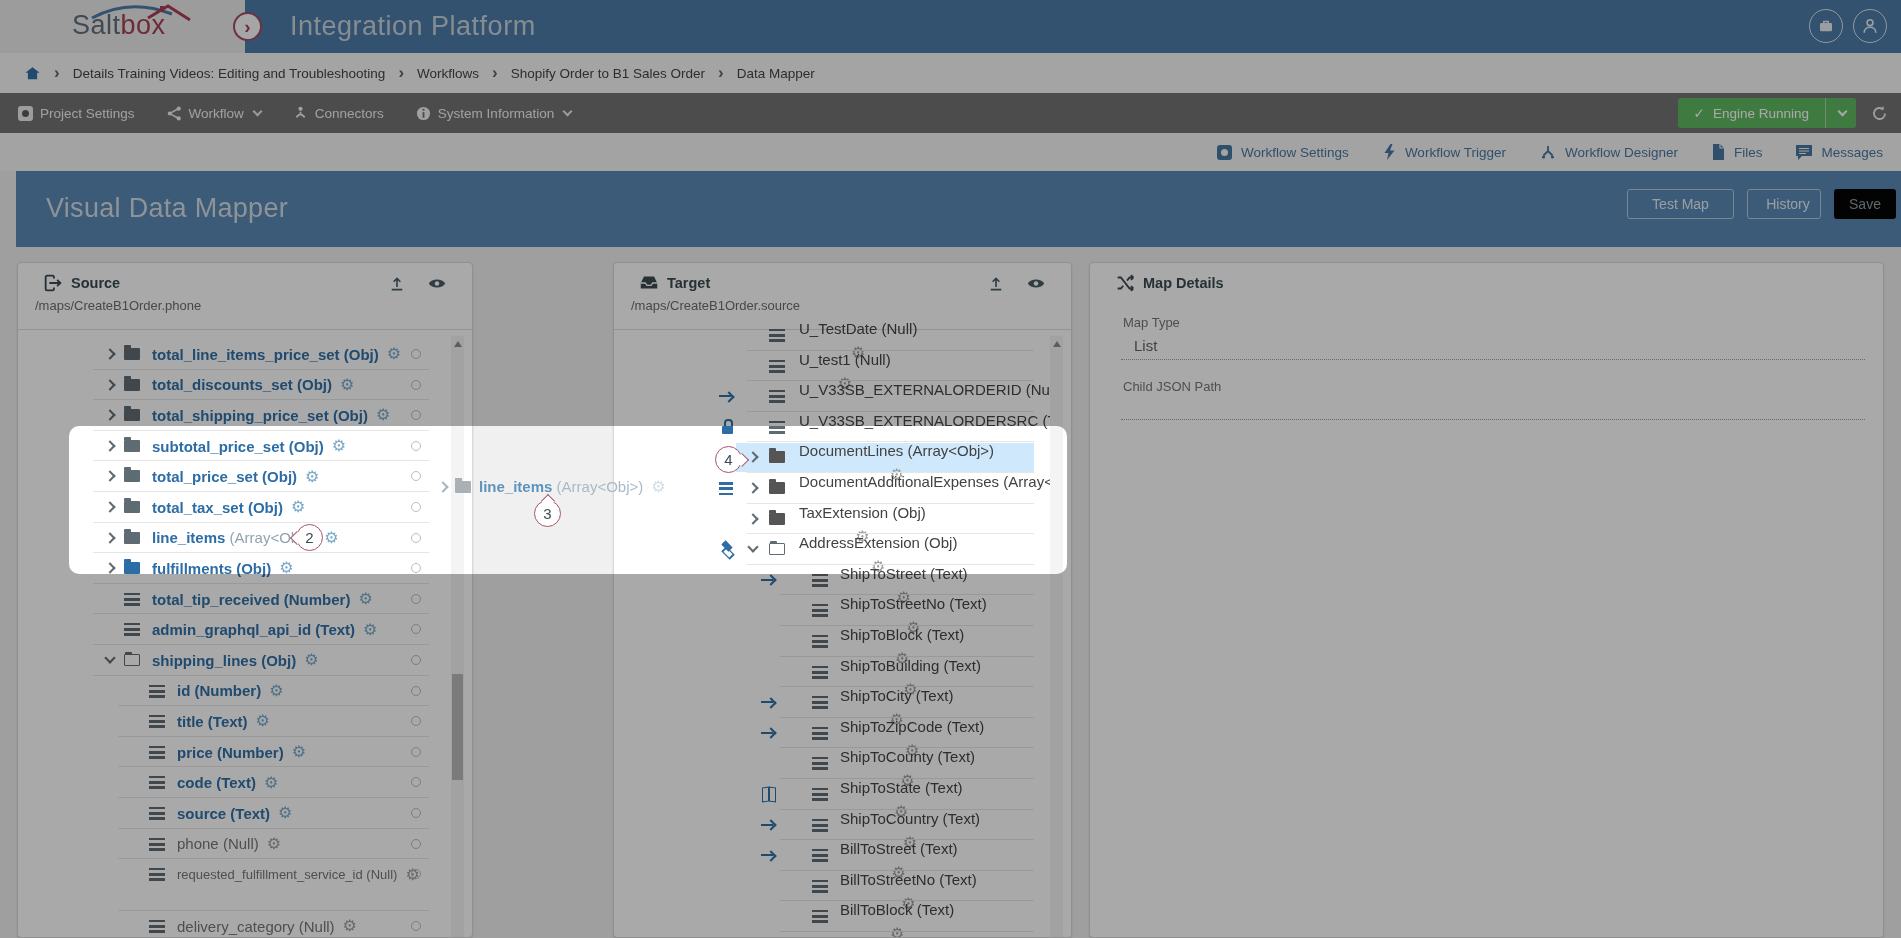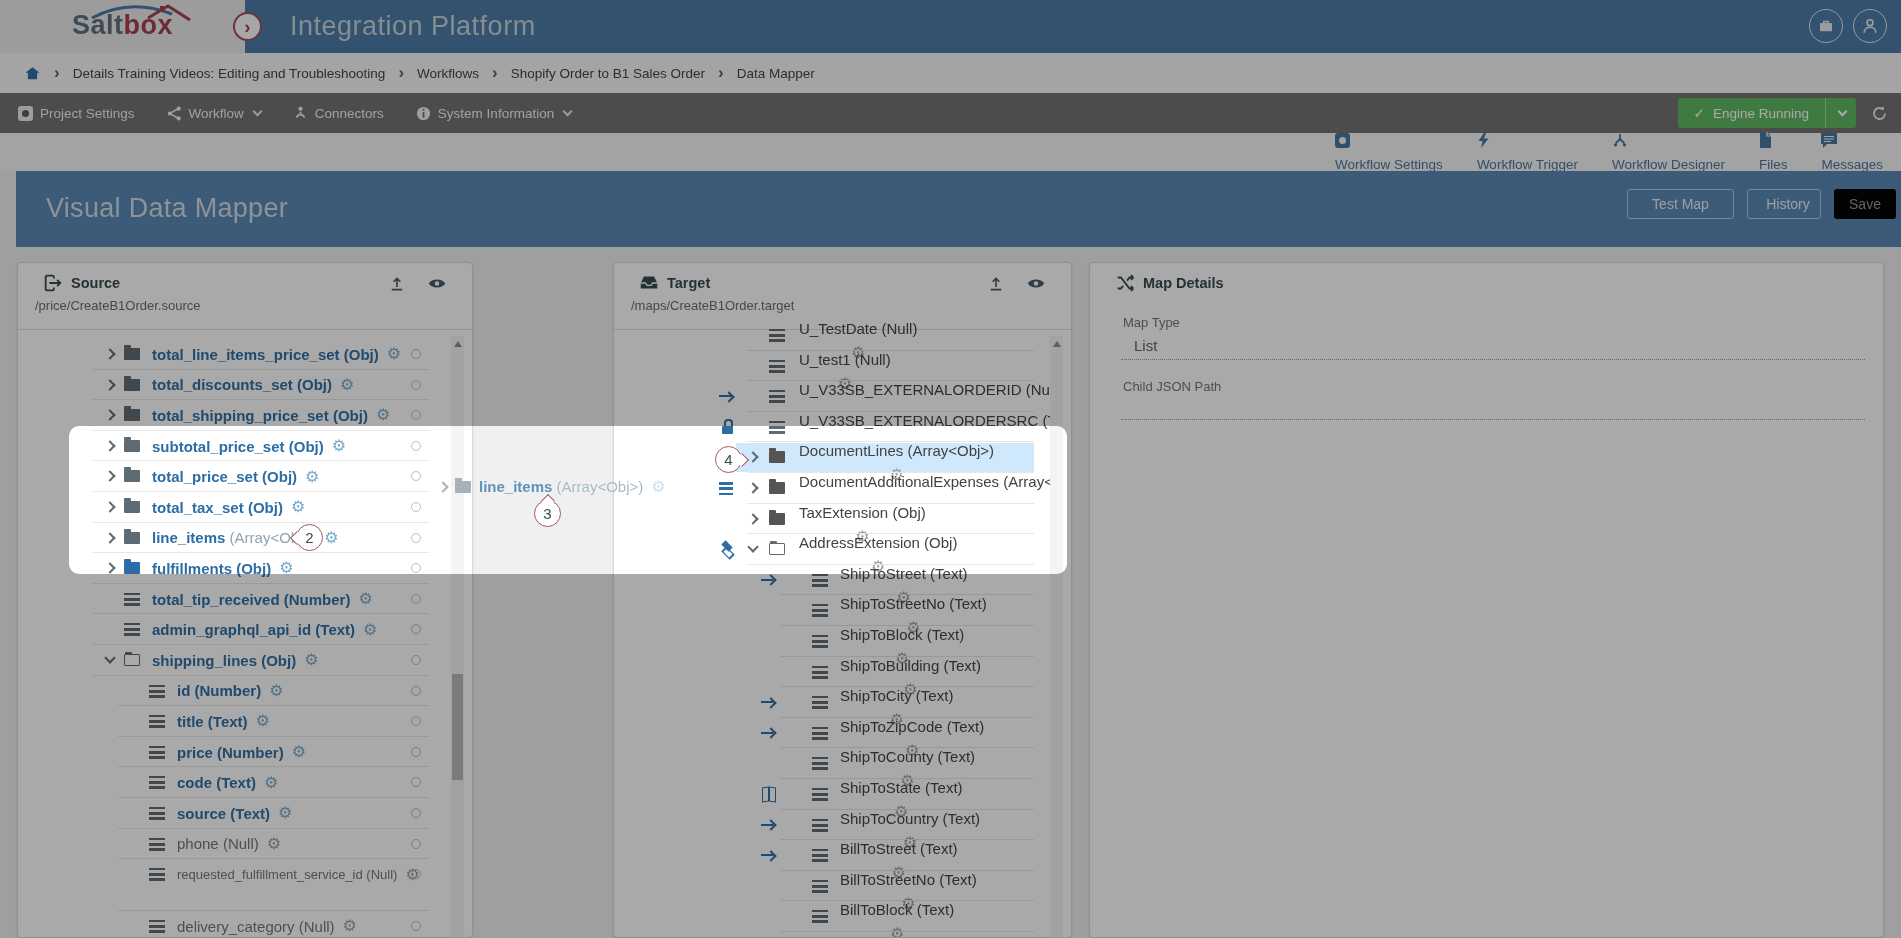--- a/index.html
+++ b/index.html
@@ -2,21 +2,21 @@
 <html style="--header_blue: #4a7aa6; --banner_blue: #5688b4; --toolbar_gray: #717171; --engine_green: #5cb860; --link_blue: #2d6da5; --steel_blue: #46759e; --highlight_blue: #cfe8fb; --annotation_rose: #a75467; --brand_maroon: #a63c52; --brand_slate: #5f6e7a;"><head>
 <meta charset="utf-8">
 <style>
   * { margin:0; padding:0; box-sizing:border-box; }
   html,body { width:1901px; height:938px; overflow:hidden; background:#f0f0f0;
     font-family:"Liberation Sans", sans-serif; position:relative; }
 
   
   .appbar { position:absolute; left:0; top:0; width:1901px; height:53px; background:var(--header_blue,#4a7aa6); }
   .logo-sec { position:absolute; left:0; top:0; width:245px; height:53px; background:#ececec; }
-  .brand { position:absolute; left:72px; top:10px; font-size:27px; font-weight:bold; letter-spacing:.5px; }
+  .brand { position:absolute; left:72px; top:10px; font-size:27px; font-weight:normal; letter-spacing:.5px; }
   .brand .p1 { color:var(--brand_slate,#5f6e7a); }
   .brand .p2 { color:var(--brand_maroon,#a63c52); }
   .roof { position:absolute; left:88px; top:2px; }
   .nav-toggle { position:absolute; left:233px; top:12px; width:29px; height:29px; border-radius:50%;
     background:#fbfbfb; border:2px solid #9d4a63; color:var(--brand_maroon,#a63c52);
     display:flex; align-items:center; justify-content:center; font-size:19px; font-weight:bold; z-index:5; }
   .app-title { position:absolute; left:290px; top:11px; font-size:27px; font-weight:300; color:#c9d4dc; letter-spacing:.5px; }
   .topicon { position:absolute; top:9px; width:34px; height:34px; border-radius:50%; border:1.5px solid rgba(255,255,255,.8);
     display:flex; align-items:center; justify-content:center; }
 
@@ -37,21 +37,21 @@
   .engine-wrap { position:absolute; right:12px; top:5px; display:flex; align-items:center; gap:14px; }
   .engine { display:flex; align-items:stretch; background:var(--engine_green,#5cb860); border-radius:3px; height:30px; color:#fff; }
   .engine .emain { display:flex; align-items:center; gap:8px; padding:0 16px; font-size:13.5px; }
   .engine .echev { display:flex; align-items:center; padding:0 10px; border-left:1px solid rgba(255,255,255,.45); }
   .engine .echev .cdown { border-color:#fff; }
 
   
   .subnav { position:absolute; left:0; top:133px; width:1901px; height:38px; background:#f6f6f6;
     display:flex; align-items:center; justify-content:flex-end; padding-right:18px; gap:34px;
     color:var(--steel_blue,#46759e); font-size:13.5px; }
-  .snitem { display:flex; align-items:flex-start; gap:9px; white-space:nowrap;flex-direction:column; }
+  .snitem { display:flex; align-items:flex-end; gap:9px; white-space:nowrap; }
   .psq.blue { background:var(--steel_blue,#46759e); }
   .psq.blue::after { background:#f6f6f6; }
 
   
   .banner { position:absolute; left:16px; top:171px; width:1901px; height:76px; background:var(--banner_blue,#5688b4); }
   .banner h1 { position:absolute; left:30px; top:22px; font-size:27px; font-weight:400; color:#d6dde3; letter-spacing:.3px; }
   .bbtn { position:absolute; top:18px; height:30px; border-radius:3px; border:1px solid rgba(255,255,255,.55);
     color:#e9eff4; font-size:14px; display:flex; align-items:center; justify-content:center; background:transparent; }
   .bbtn.save { background:#000000; color:#8b9aa5; border:none; }
 
@@ -310,21 +310,21 @@
       <path d="M8 12 h12 m-3.5 -3.5 L20 12 l-3.5 3.5"></path>
     </svg>
   <div class="ptitle">Source</div>
   <svg class="pact-up" width="18" height="18" viewBox="0 0 24 24" fill="none" stroke="#455a64" stroke-width="2.2">
       <path d="M12 16 V5 M7.5 9 L12 4.5 L16.5 9 M5 19.5 h14"></path>
     </svg>
   <svg class="pact-eye" width="18" height="13" viewBox="0 0 24 16">
       <path d="M1 8 C5 1 19 1 23 8 C19 15 5 15 1 8 z" fill="#455a64"></path>
       <circle cx="12" cy="8" r="3" fill="#fff"></circle>
     </svg>
-  <div class="ppath">/price/CreateB1Order.source</div>
+  <div class="ppath">/maps/CreateB1Order.phone</div>
   <div class="pdiv"></div>
   <div class="rows">
 
       <div class="row" data-icon="folder" data-chev="right" data-ind="1" data-style="blue" data-tstyle="blue">
         <span class="chev"></span>
         <span class="ricon"></span>
         <span class="lbl">
           <span><span class="nm">total_line_items_price_set</span><span class="tp"> (Obj)</span></span>
           <span class="gear">⚙</span>
         </span>
@@ -523,21 +523,21 @@
       <path d="M3 12 h5 l1.8 2.5 h4.4 L16 12 h5" stroke="#fff" stroke-width="1.4" fill="none"></path>
     </svg>
   <div class="ptitle">Target</div>
   <svg class="pact-up" width="18" height="18" viewBox="0 0 24 24" fill="none" stroke="#455a64" stroke-width="2.2">
       <path d="M12 16 V5 M7.5 9 L12 4.5 L16.5 9 M5 19.5 h14"></path>
     </svg>
   <svg class="pact-eye" width="18" height="13" viewBox="0 0 24 16">
       <path d="M1 8 C5 1 19 1 23 8 C19 15 5 15 1 8 z" fill="#455a64"></path>
       <circle cx="12" cy="8" r="3" fill="#fff"></circle>
     </svg>
-  <div class="ppath">/maps/CreateB1Order.target</div>
+  <div class="ppath">/maps/CreateB1Order.source</div>
   <div class="pdiv"></div>
   <div class="rows">
 
       <div class="row" data-icon="list" data-chev="none" data-ind="1" data-gut="none">
 
         <span class="ricon"></span>
         <span class="lbl">
           <span><span class="nm">U_TestDate</span><span class="tp"> (Null)</span></span>
           <span class="gear">⚙</span>
         </span>

